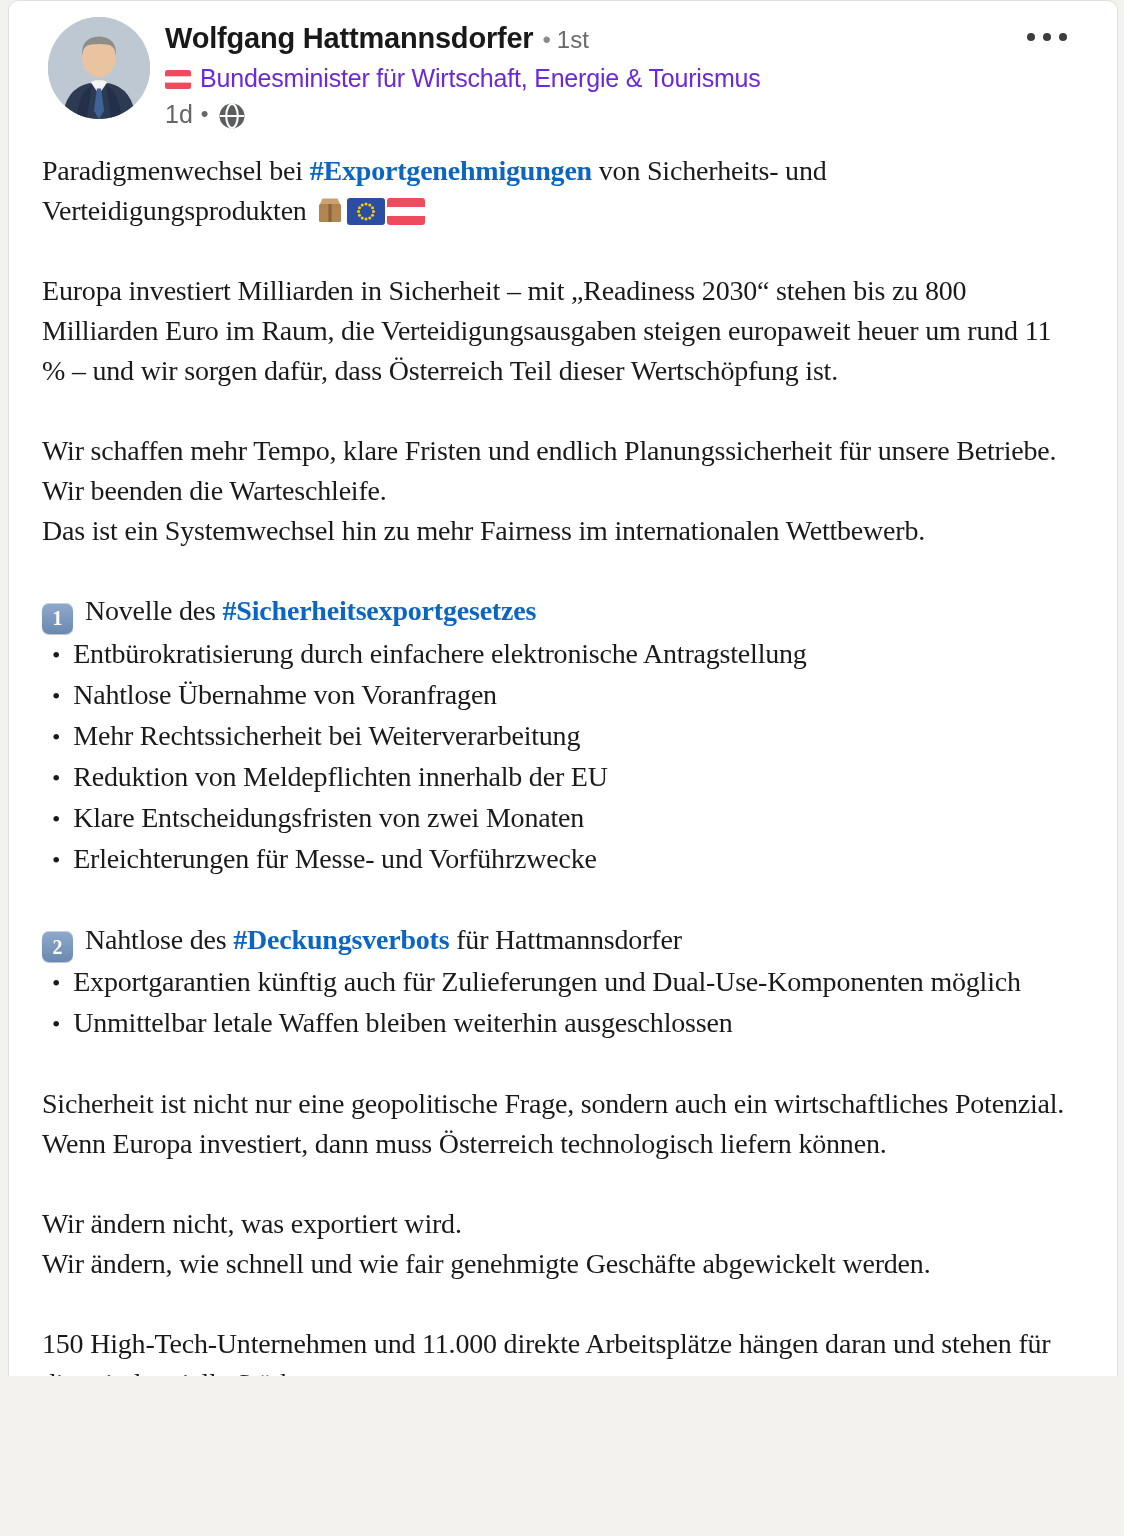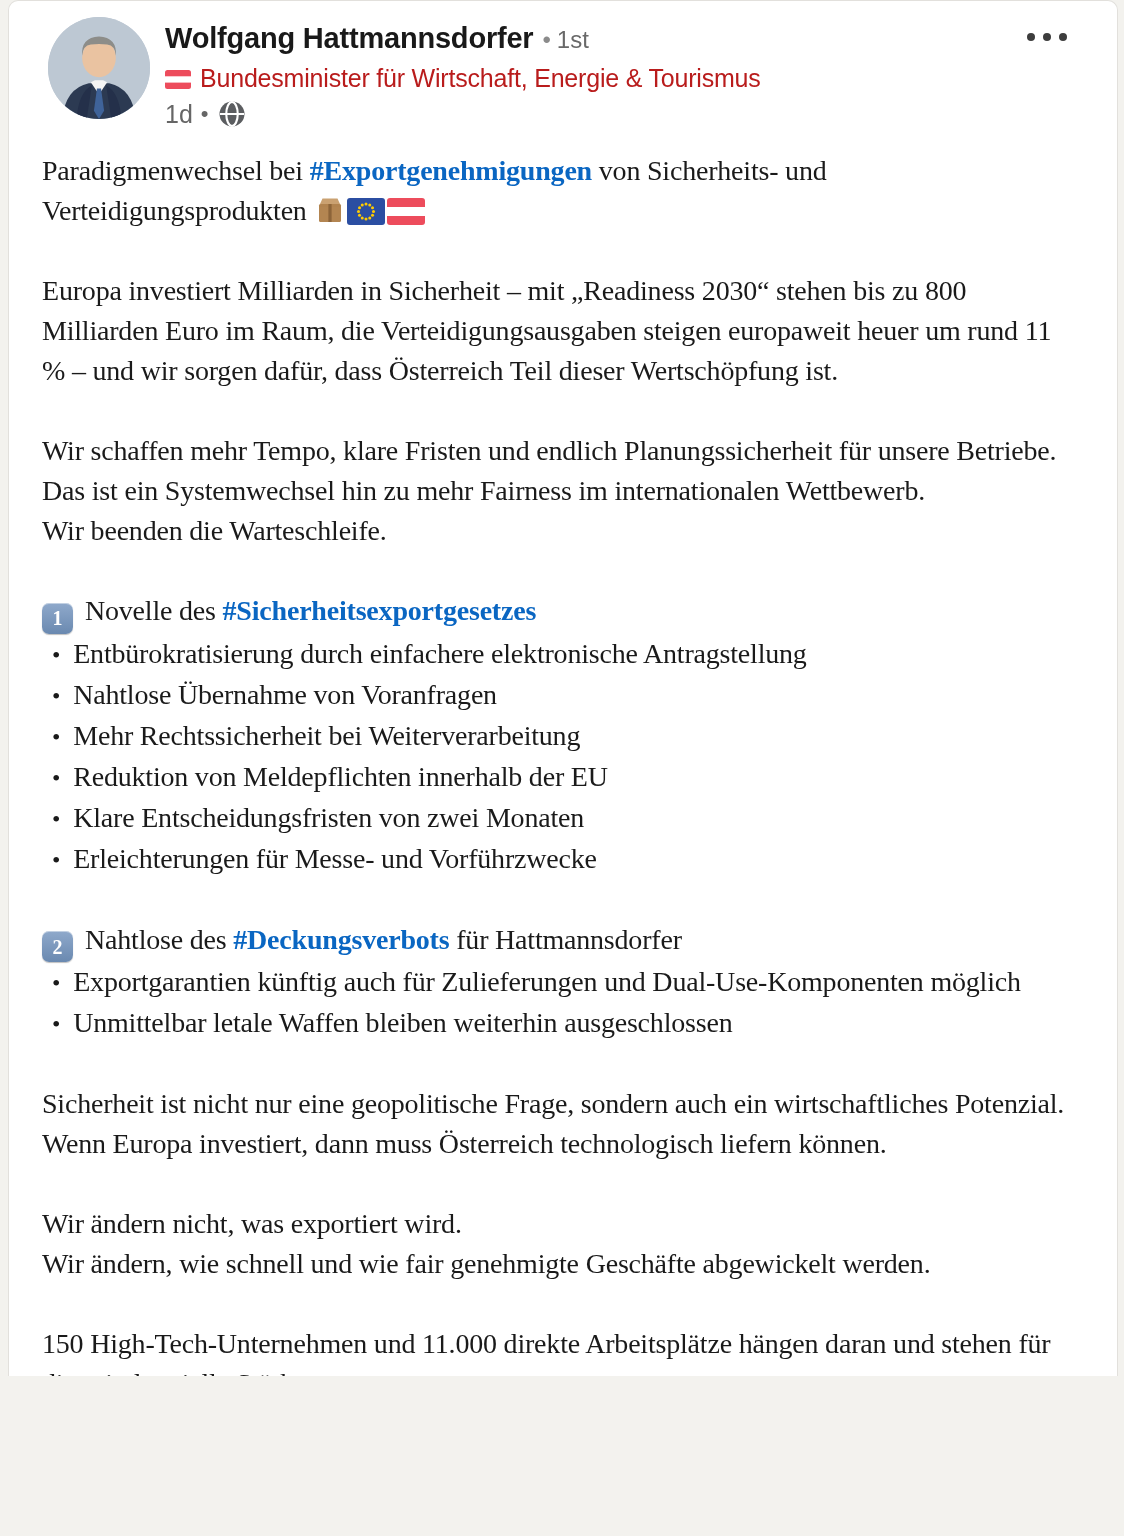--- a/index.html
+++ b/index.html
@@ -37,27 +37,27 @@
   .avatar svg { display: block; width: 100%; height: 100%; }
   .author-block { margin-left: 15px; padding-top: 2px; min-width: 0; }
   .name-row { line-height: 38px; white-space: nowrap; }
   .author-name {
     font-size: 29px; font-weight: 700; color: #191919;
     letter-spacing: -0.2px; cursor: pointer;
   }
   .degree-sep { color: #8b8b8b; font-size: 24px; margin: 0 6px 0 9px; }
   .degree { color: #696969; font-size: 24px; }
   .headline-row {
-    line-height: 33px; font-size: 25px; color: #b91c1c;
+    line-height: 33px; font-size: 25px; color: #6d28d9;
     letter-spacing: -0.2px; white-space: nowrap;
   }
   .mini-flag { display: inline-block; vertical-align: -2px; margin-right: 9px; }
   .time-row {
     line-height: 34px; font-size: 25px; color: #666666;
-    display: flex; align-items: center;
+    display: flex; align-items: flex-end;
   }
   .time-sep { margin: 0 8px; font-size: 22px; }
   .globe { display: inline-flex; }
   .more-btn {
     position: absolute;
     top: 16px; right: 38px;
     width: 64px; height: 40px;
     display: flex; align-items: center; justify-content: center;
     gap: 8px;
     background: transparent; border: none; cursor: pointer;
@@ -183,22 +183,22 @@
             <rect x="0" y="9" width="38" height="9" fill="#ffffff"></rect>
           </svg></span>
     </div>
 
     <div class="blk">
       <span>Europa investiert Milliarden in Sicherheit – mit „Readiness 2030“ stehen bis zu 800 Milliarden Euro im Raum, die Verteidigungsausgaben steigen europaweit heuer um rund 11 % – und wir sorgen dafür, dass Österreich Teil dieser Wertschöpfung ist.</span>
     </div>
 
     <div class="blk">
       <div>Wir schaffen mehr Tempo, klare Fristen und endlich Planungssicherheit für unsere Betriebe.</div>
+      <div>Wir beenden die Warteschleife.</div>
       <div>Das ist ein Systemwechsel hin zu mehr Fairness im internationalen Wettbewerb.</div>
-      <div>Wir beenden die Warteschleife.</div>
     </div>
 
     <div class="blk">
       <div>
         <span class="keycap">1</span><span>Novelle des </span><a class="hashtag">#Sicherheitsexportgesetzes</a>
       </div>
       <div><span class="bullet-mark">•</span><span>Entbürokratisierung durch einfachere elektronische Antragstellung</span></div>
       <div><span class="bullet-mark">•</span><span>Nahtlose Übernahme von Voranfragen</span></div>
       <div><span class="bullet-mark">•</span><span>Mehr Rechtssicherheit bei Weiterverarbeitung</span></div>
       <div><span class="bullet-mark">•</span><span>Reduktion von Meldepflichten innerhalb der EU</span></div>

